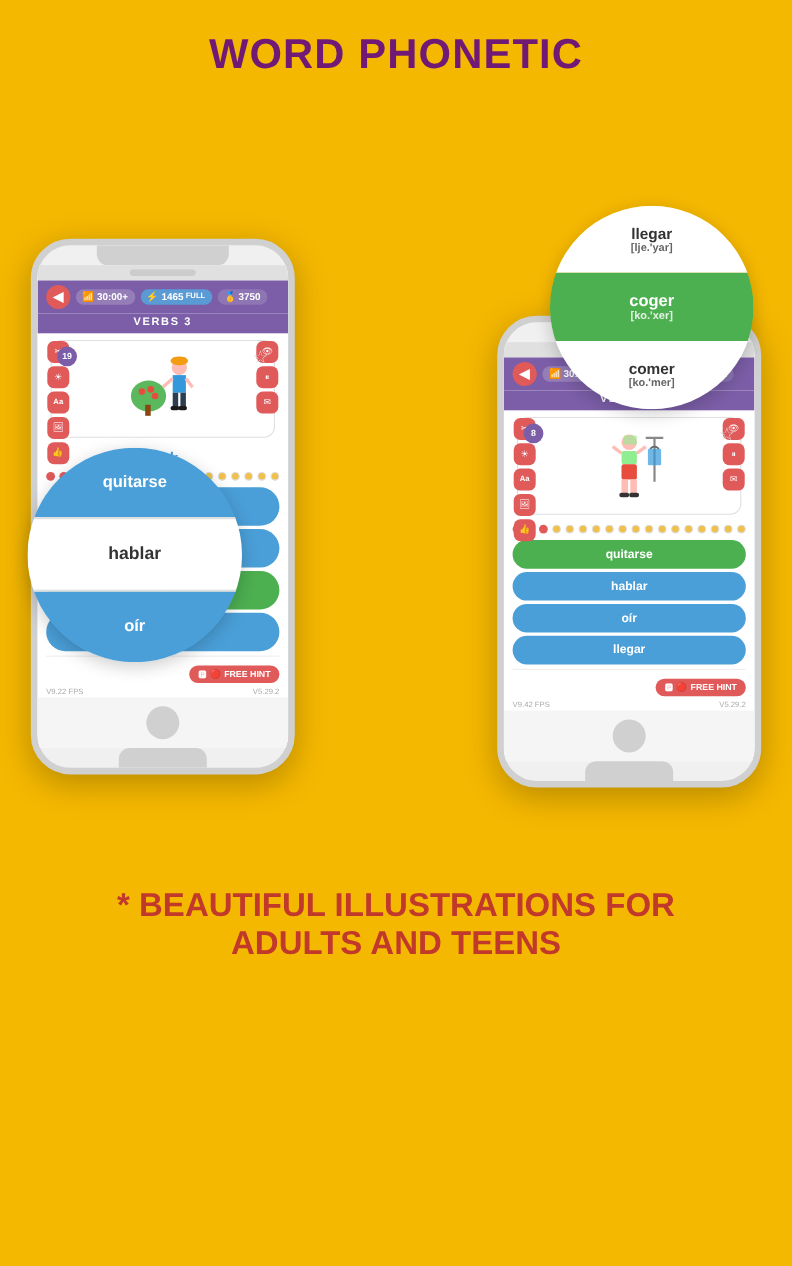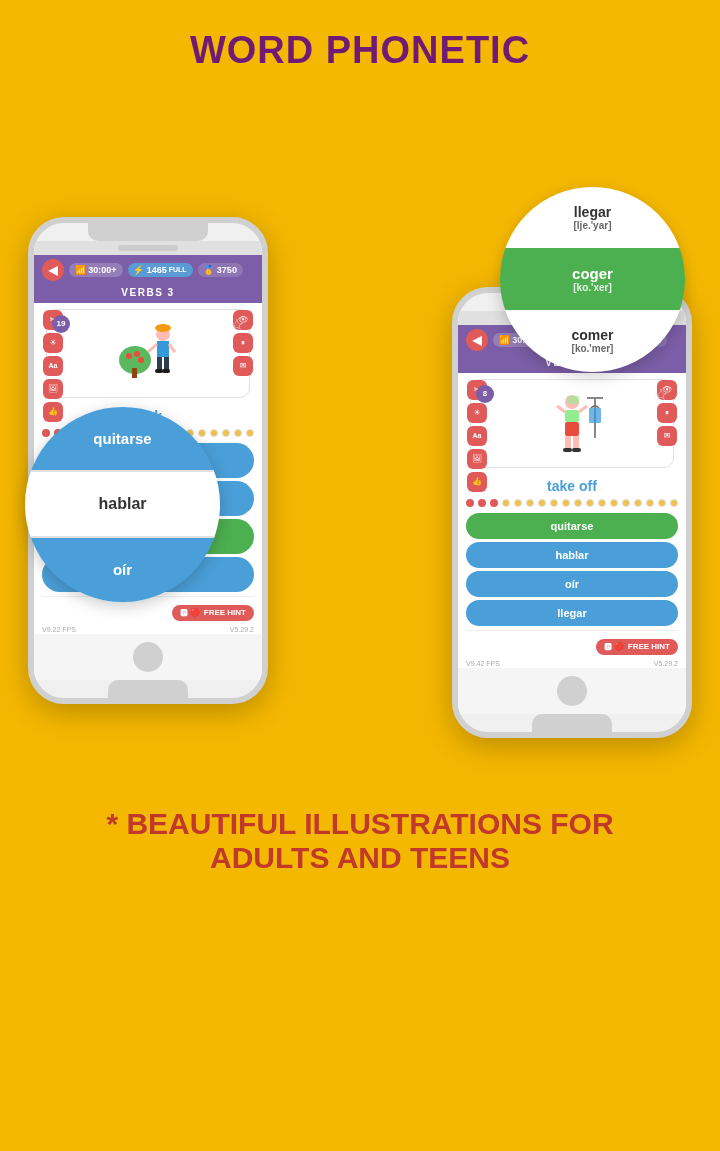--- a/index.html
+++ b/index.html
@@ -497,21 +497,20 @@
               <rect x="26" y="60" width="9" height="4" rx="2" fill="#333"></rect>
               <rect x="35" y="60" width="9" height="4" rx="2" fill="#333"></rect>
 
               <line x1="58" y1="10" x2="58" y2="50" stroke="#888" stroke-width="2"></line>
               <line x1="50" y1="10" x2="66" y2="10" stroke="#888" stroke-width="2"></line>
               <path d="M54 20 Q58 16 62 20" stroke="#666" stroke-width="1.5" fill="none"></path>
               <rect x="52" y="20" width="12" height="15" fill="#3498DB" rx="1" opacity="0.7"></rect>
             </svg>
           </div>
         </div>
-        <div class="card-word">take off</div>
       </div>
 
       <div class="dots-row">
         <div class="dot filled"></div>
         <div class="dot filled"></div>
         <div class="dot filled"></div>
         <div class="dot empty"></div>
         <div class="dot empty"></div>
         <div class="dot empty"></div>
         <div class="dot empty"></div>

